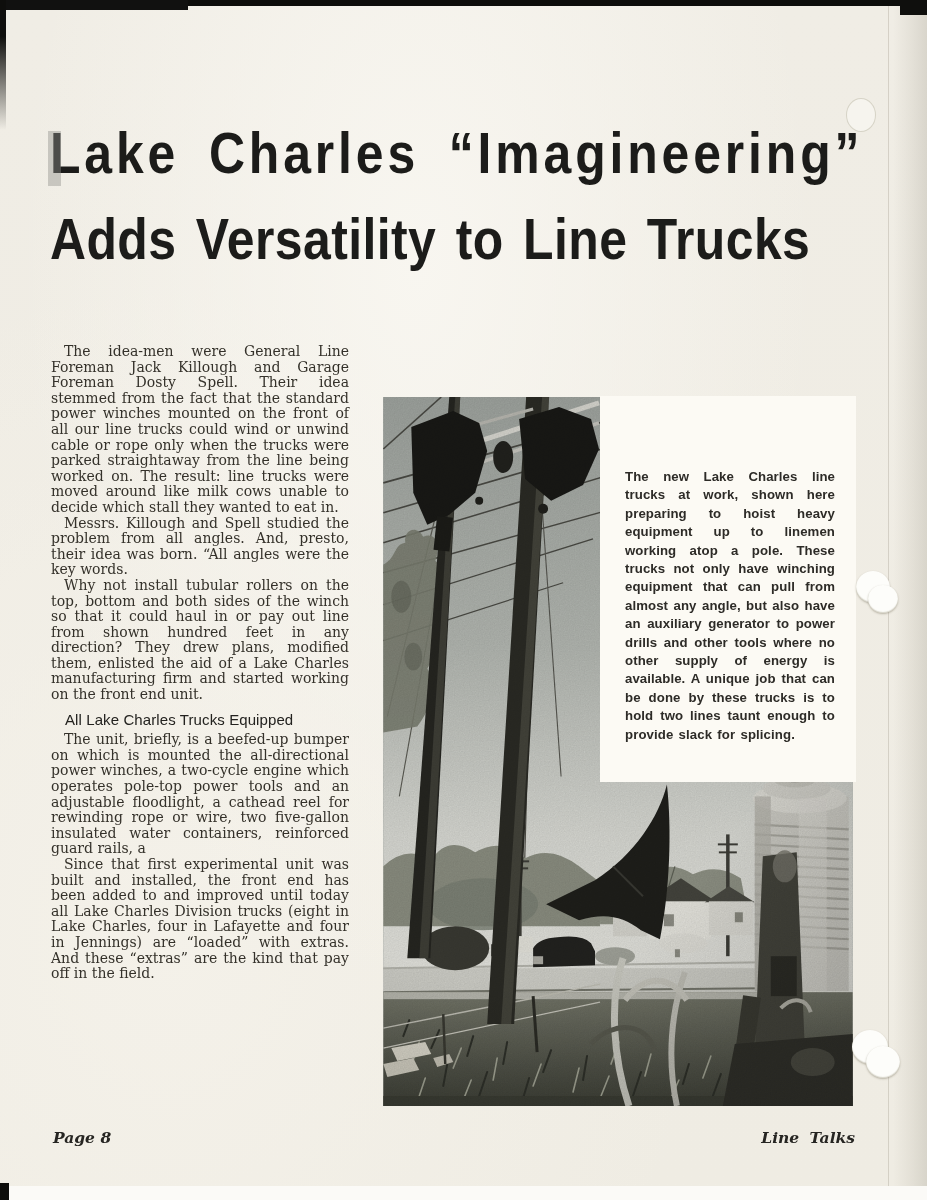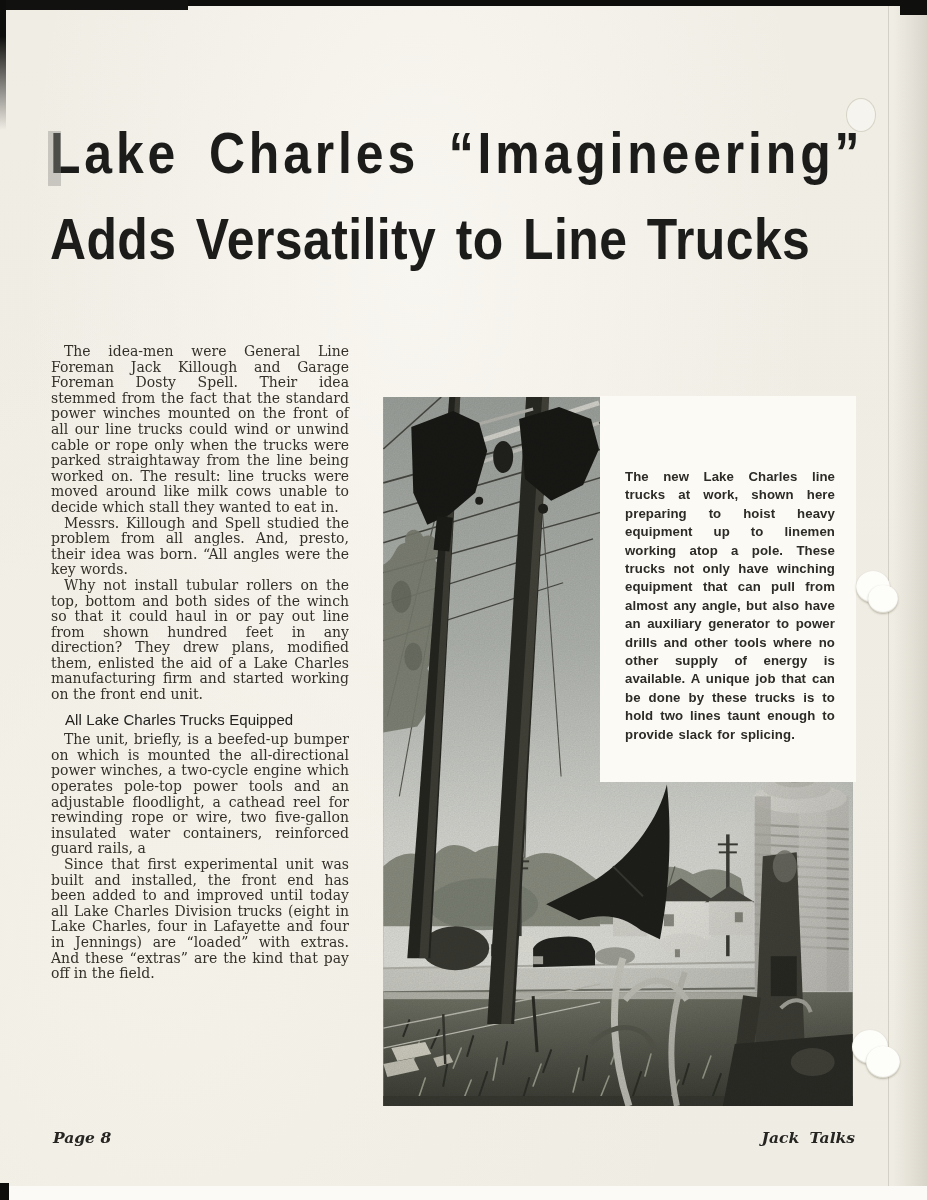--- a/index.html
+++ b/index.html
@@ -305,21 +305,21 @@
       <rect x="0" y="0" width="470" height="710" filter="url(#grain)" opacity="0.1"></rect>
     </svg>
   </div>
 
   <div class="caption-box">
     <p>The new Lake Charles line trucks at work, shown here preparing to hoist heavy equipment up to linemen working atop a pole. These trucks not only have winching equipment that can pull from almost any angle, but also have an auxiliary generator to power drills and other tools where no other supply of energy is available. A unique job that can be done by these trucks is to hold two lines taunt enough to provide slack for splicing.</p>
   </div>
 
   <div class="footer">
     <span class="pg">Page 8</span>
-    <span class="pub">Jack Talks</span>
+    <span class="pub">Line Talks</span>
   </div>
 
   <div class="edge-crease"></div>
   <div class="edge-crease-line"></div>
   <div class="blemish"></div>
   <div class="hole hole1">
       <div class="c1"></div>
       <div class="c2"></div>
     </div>
   <div class="hole hole2">

